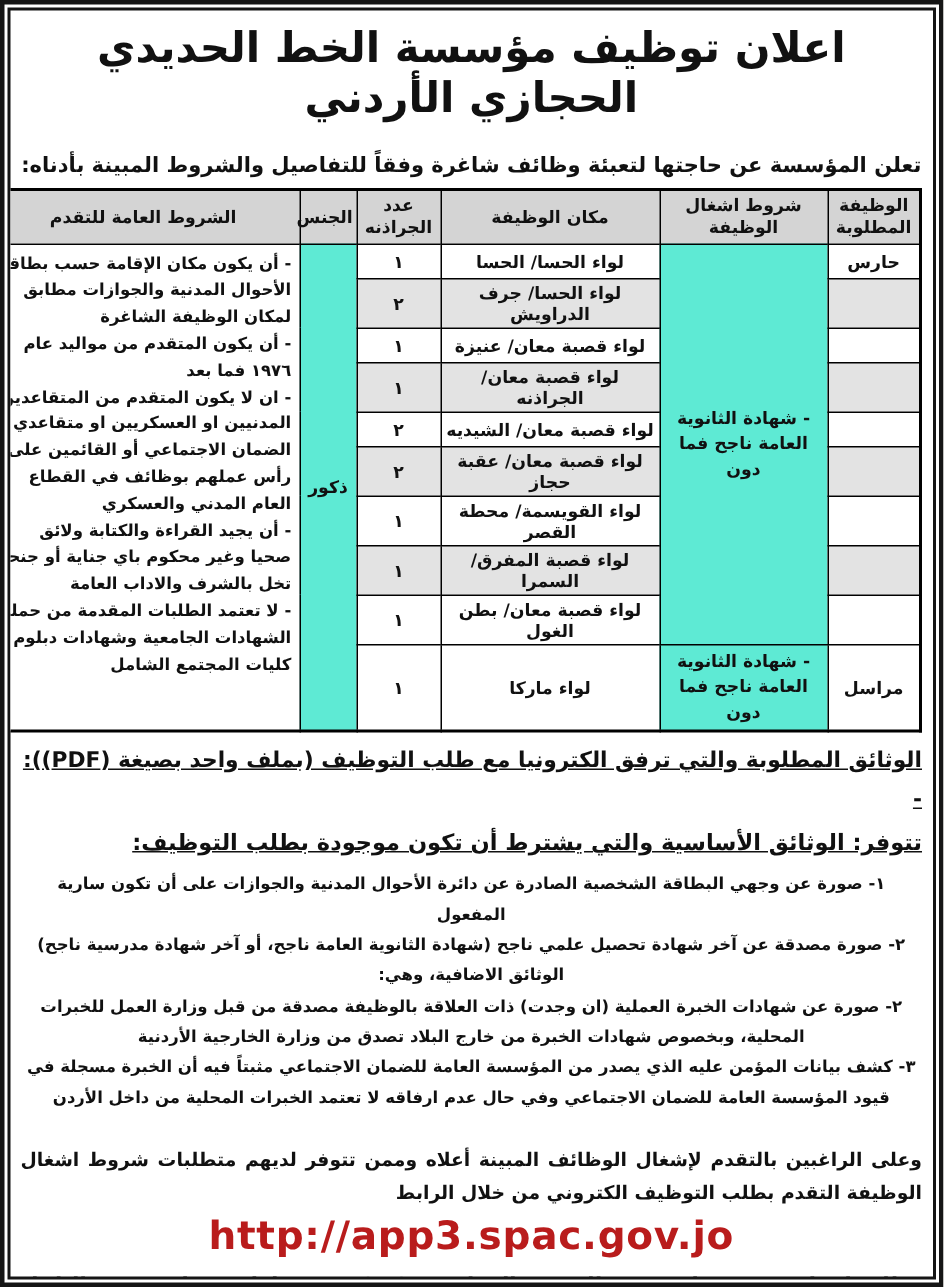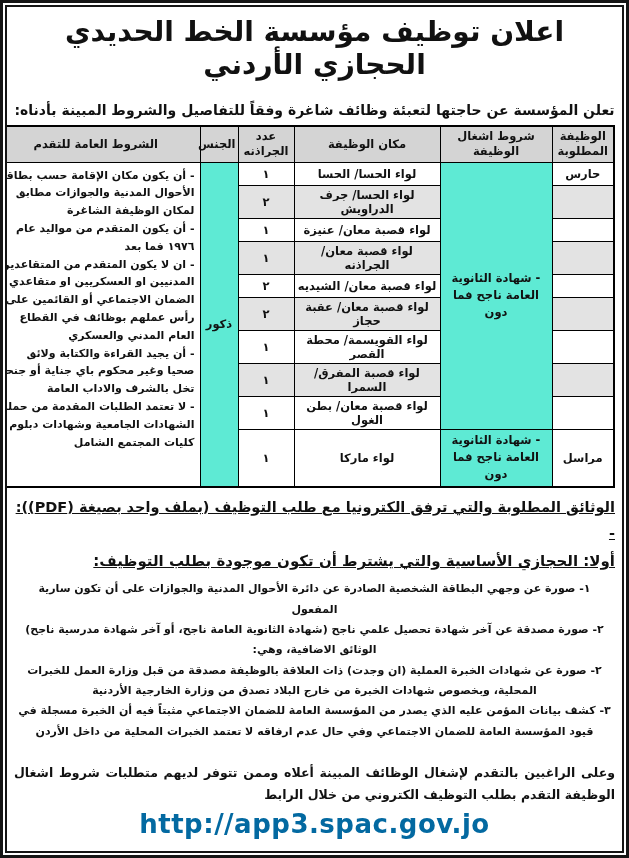--- a/index.html
+++ b/index.html
@@ -104,21 +104,21 @@
     line-height: 1.8;
     margin-top: 20px;
   }
   .apply-url {
     direction: ltr;
     text-align: center;
     font-size: 26px;
     font-weight: bold;
     letter-spacing: 0.5px;
     margin: 2px 0 4px 0;
-    color: #0369a1;
+    color: #b91c1c;
     text-decoration: none;
     display: block;
   }
   .period-par {
     font-size: 14px;
     font-weight: bold;
     text-decoration: underline;
     text-align: justify;
     text-align-last: justify;
     word-spacing: 3px;
@@ -213,21 +213,21 @@
           <td class="job-cell">مراسل</td>
           <td class="req-cell">- شهادة الثانوية العامة ناجح فما دون</td>
           <td class="loc-cell">لواء ماركا</td>
           <td class="count-cell">١</td>
         </tr>
       </tbody>
     </table>
 
     <div class="docs">
       <div class="doc-intro">الوثائق المطلوبة والتي ترفق الكترونيا مع طلب التوظيف (بملف واحد بصيغة (PDF)): -</div>
-      <div class="doc-heading">أولا: الحجازي الأساسية والتي يشترط أن تكون موجودة بطلب التوظيف:</div>
+      <div class="doc-heading">تتوفر: الوثائق الأساسية والتي يشترط أن تكون موجودة بطلب التوظيف:</div>
       <div class="doc-item">١- صورة عن وجهي البطاقة الشخصية الصادرة عن دائرة الأحوال المدنية والجوازات على أن تكون سارية المفعول</div>
       <div class="doc-item">٢- صورة مصدقة عن آخر شهادة تحصيل علمي ناجح (شهادة الثانوية العامة ناجح، أو آخر شهادة مدرسية ناجح)</div>
       <div class="doc-subheading">الوثائق الاضافية، وهي:</div>
       <div class="doc-item">٢- صورة عن شهادات الخبرة العملية (ان وجدت) ذات العلاقة بالوظيفة مصدقة من قبل وزارة العمل للخبرات المحلية، وبخصوص شهادات الخبرة من خارج البلاد تصدق من وزارة الخارجية الأردنية</div>
       <div class="doc-item">٣- كشف بيانات المؤمن عليه الذي يصدر من المؤسسة العامة للضمان الاجتماعي مثبتاً فيه أن الخبرة مسجلة في قيود المؤسسة العامة للضمان الاجتماعي وفي حال عدم ارفاقه لا تعتمد الخبرات المحلية من داخل الأردن</div>
     </div>
 
     <div class="apply-par">وعلى الراغبين بالتقدم لإشغال الوظائف المبينة أعلاه وممن تتوفر لديهم متطلبات شروط اشغال الوظيفة التقدم بطلب التوظيف الكتروني من خلال الرابط</div>
 
     <a class="apply-url" href="#">http://app3.spac.gov.jo</a>

